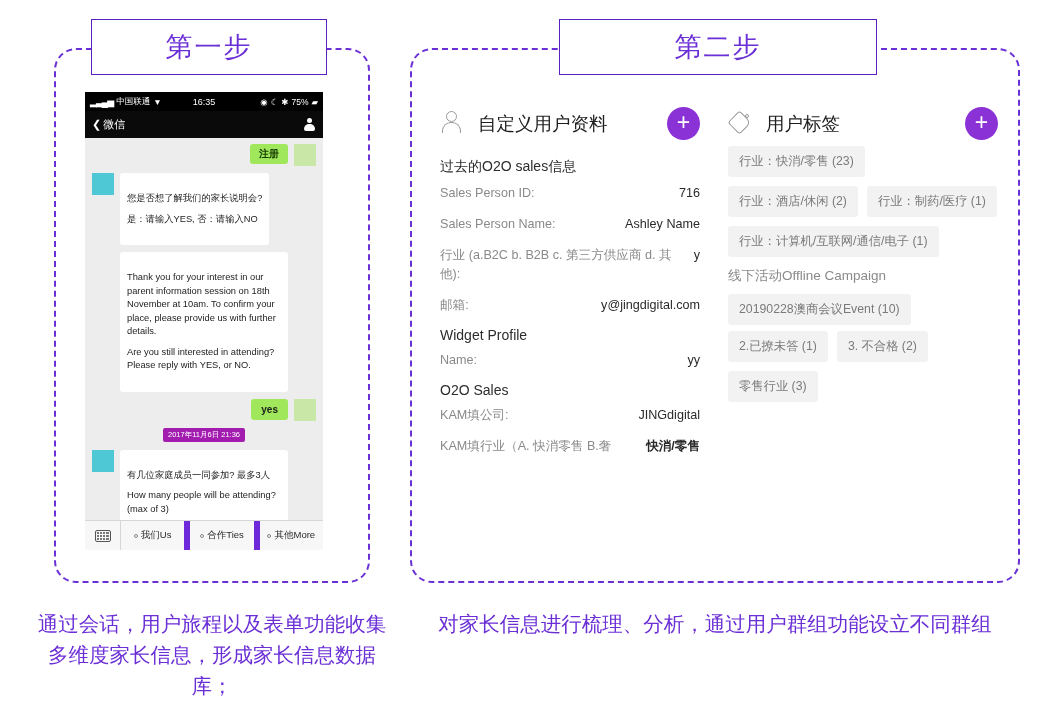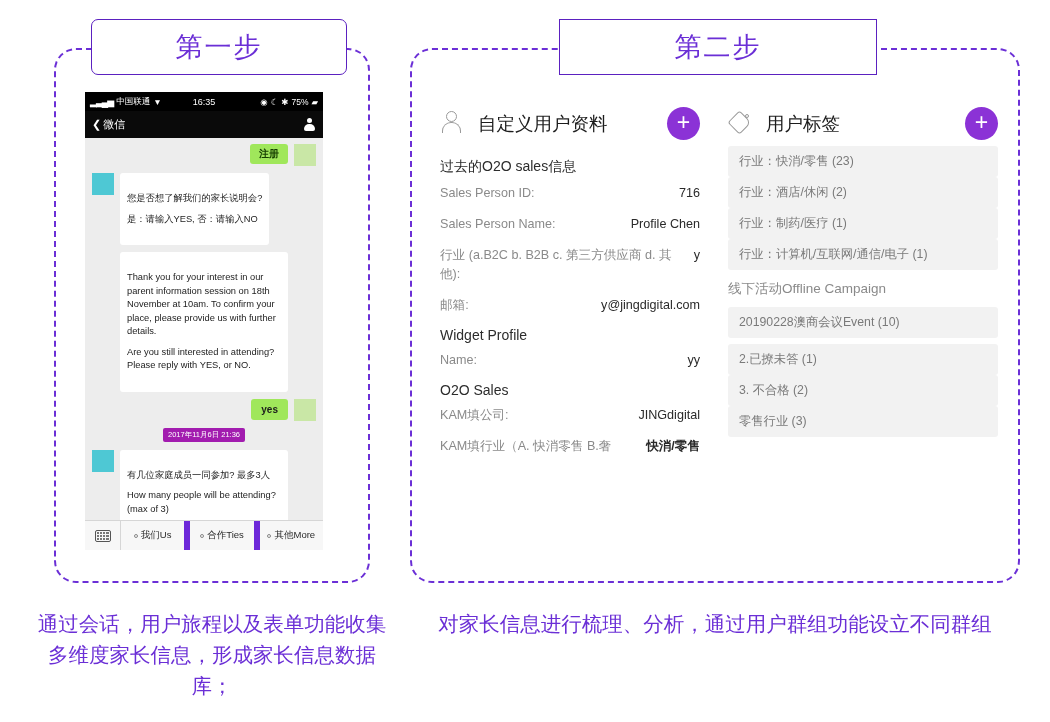--- a/index.html
+++ b/index.html
@@ -25,21 +25,21 @@
     position: absolute;
     background: #ffffff;
     border: 1.5px solid #5b21c0;
     color: #6b2fd6;
     font-size: 27px;
     text-align: center;
     line-height: 54px;
     height: 56px;
     letter-spacing: 2px;
   }
-  #badge-one { left: 91px; top: 19px; width: 256px; border-radius: 7px; }
+  #badge-one { left: 91px; top: 19px; width: 236px; }
   #badge-two { left: 559px; top: 19px; width: 318px; text-align: center; }
 
   
   .caption {
     position: absolute;
     color: #6b2fd6;
     font-size: 20.5px;
     line-height: 31px;
     text-align: center;
   }
@@ -265,21 +265,21 @@
   }
   .field .k { flex: 1 1 auto; }
   .field .v { color: #2a2a2a; text-align: right; white-space: nowrap; }
   .field .v.bold { font-weight: bold; }
 
   .grp-title {
     font-size: 13.5px;
     color: #8a8a8a;
     margin: 10px 0 9px 0;
   }
-  .chips { display: flex; flex-wrap: wrap; margin-bottom: 6px; flex-direction: column; }
+  .chips { display: flex; flex-wrap: wrap; gap: 9px; margin-bottom: 6px; }
   .chip {
     background: #f2f2f2;
     color: #7a7a7a;
     font-size: 12.3px;
     padding: 7px 11px;
     border-radius: 3px;
     white-space: nowrap;
   }
 </style>
 </head>
@@ -411,21 +411,21 @@
   </div>
 
   <div class="sec-title">过去的O2O sales信息</div>
 
   <div class="field">
     <span class="k">Sales Person ID:</span>
     <span class="v">716</span>
   </div>
   <div class="field">
     <span class="k">Sales Person Name:</span>
-    <span class="v">Profile Chen</span>
+    <span class="v">Ashley Name</span>
   </div>
   <div class="field">
     <span class="k">行业 (a.B2C b. B2B c. 第三方供应商 d. 其他):</span>
     <span class="v">y</span>
   </div>
   <div class="field">
     <span class="k">邮箱:</span>
     <span class="v">y@jingdigital.com</span>
   </div>
 

